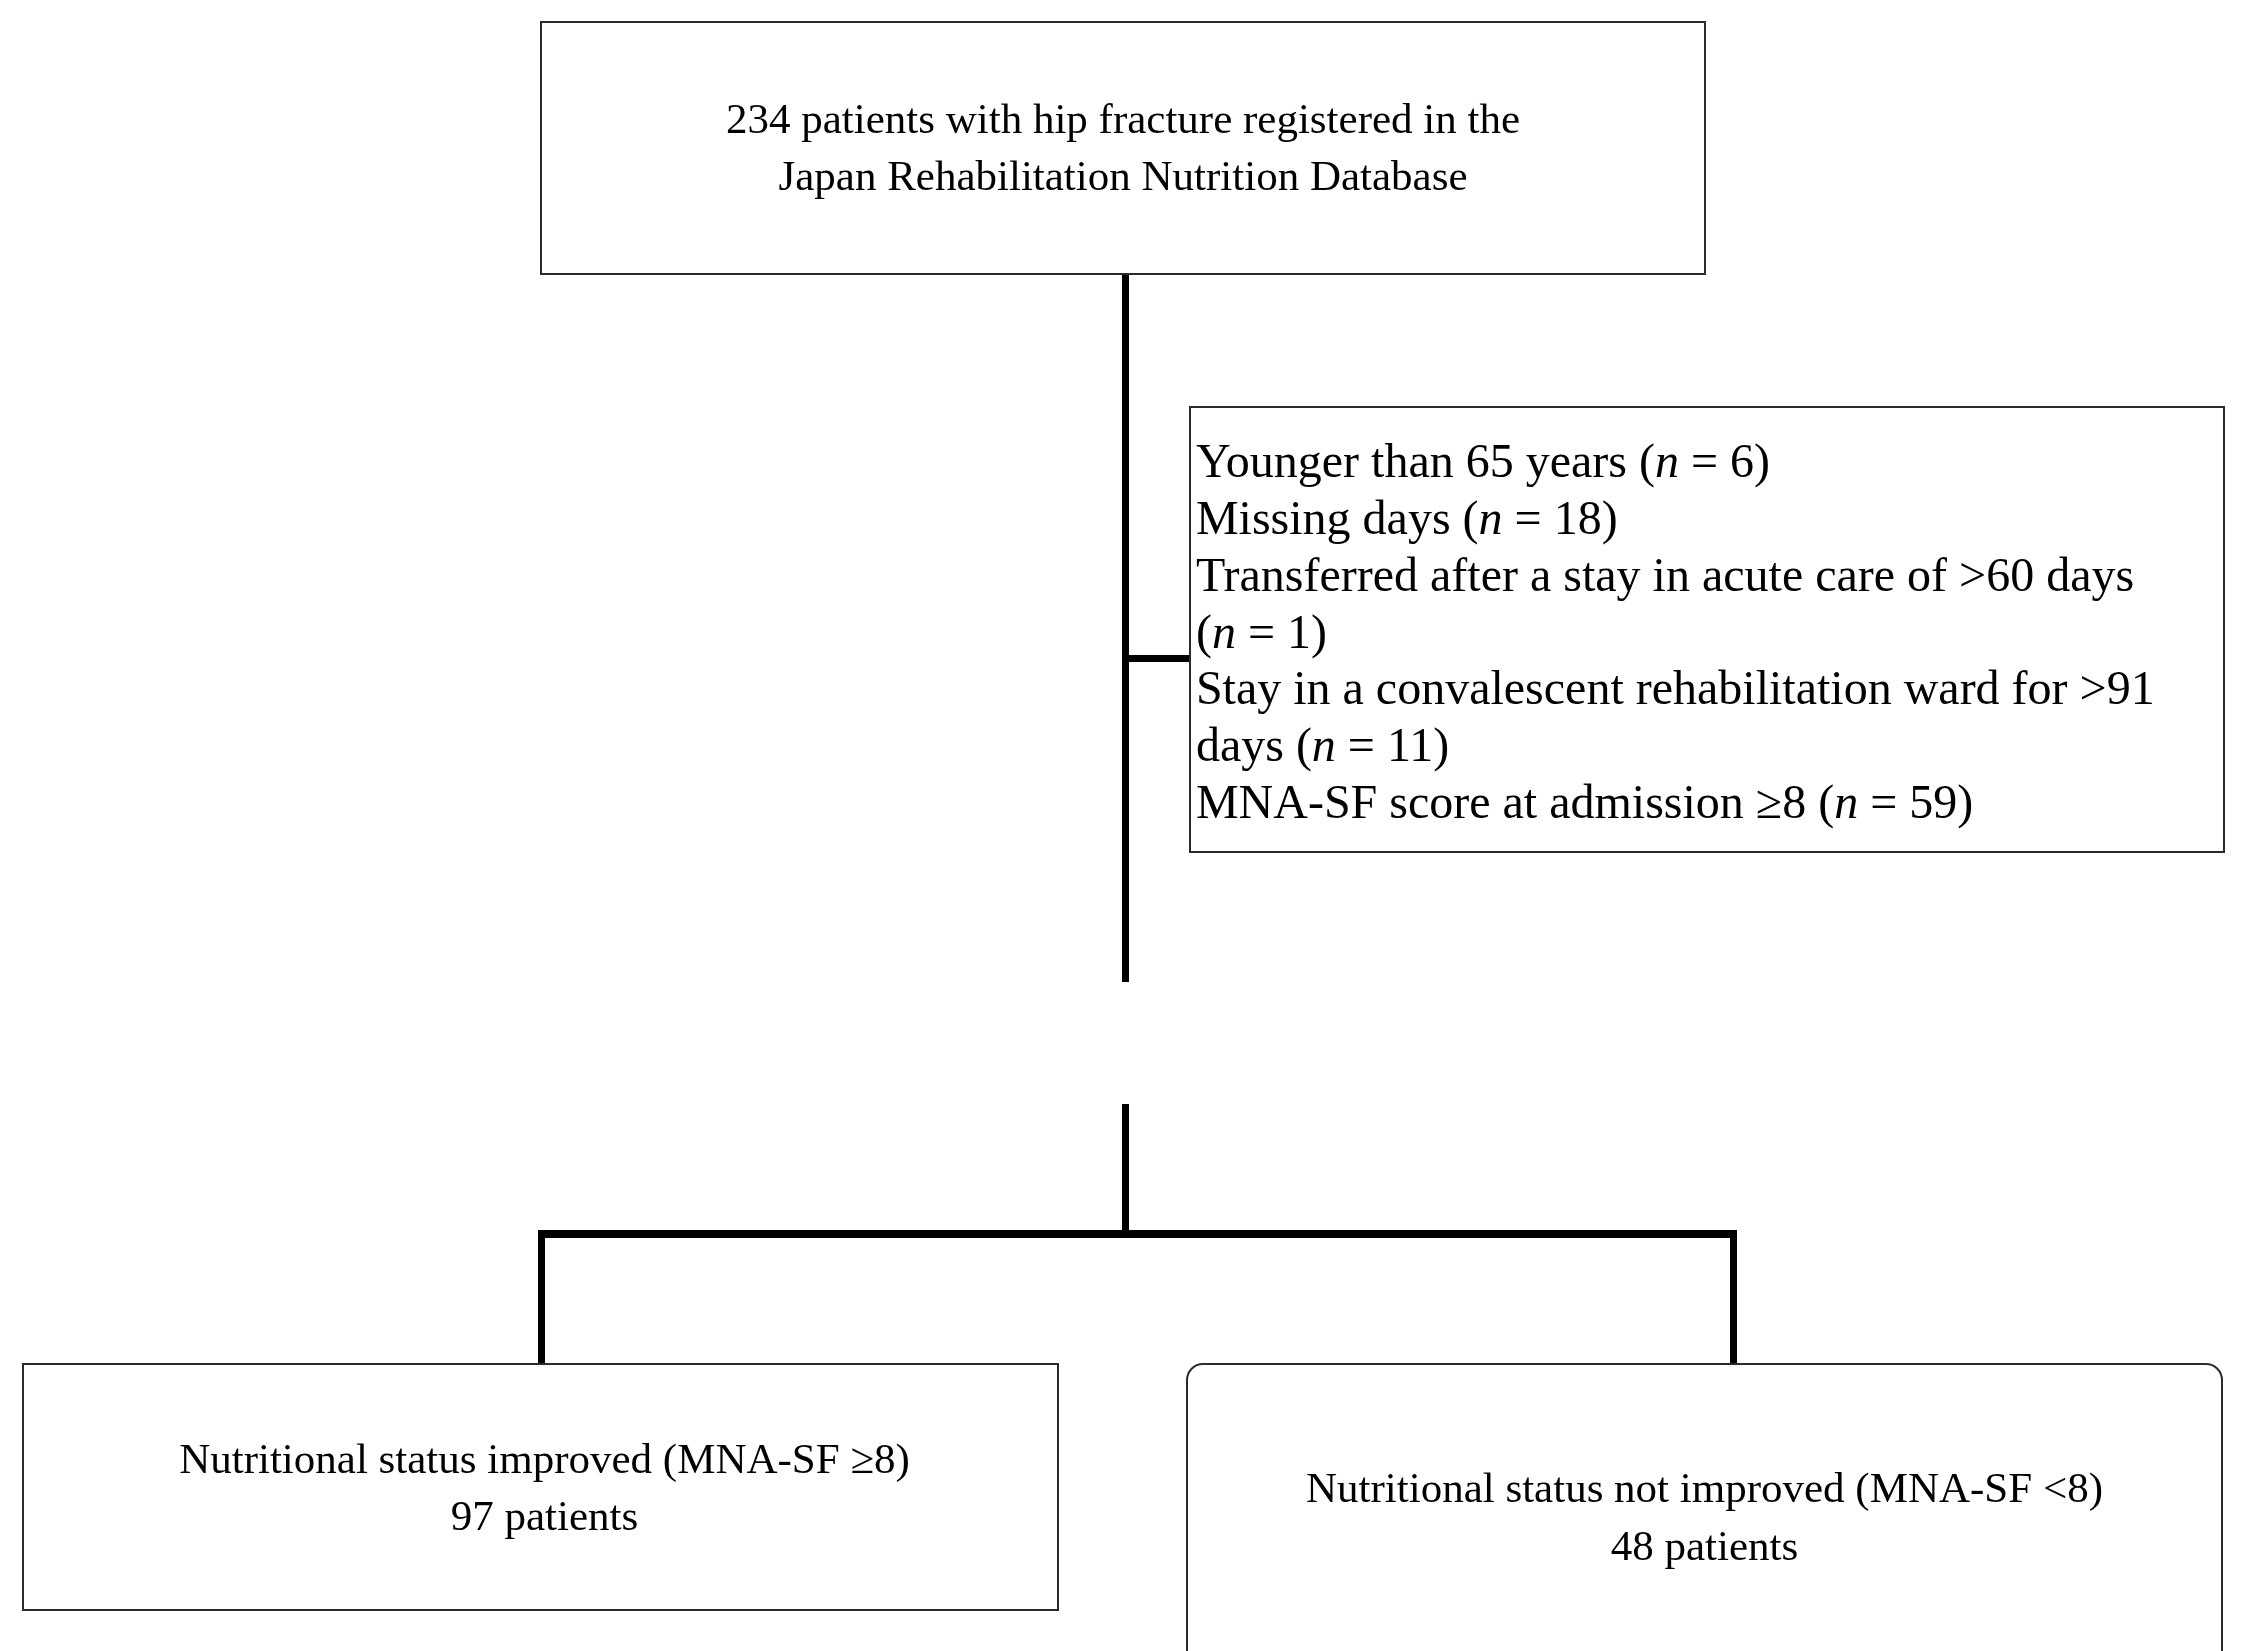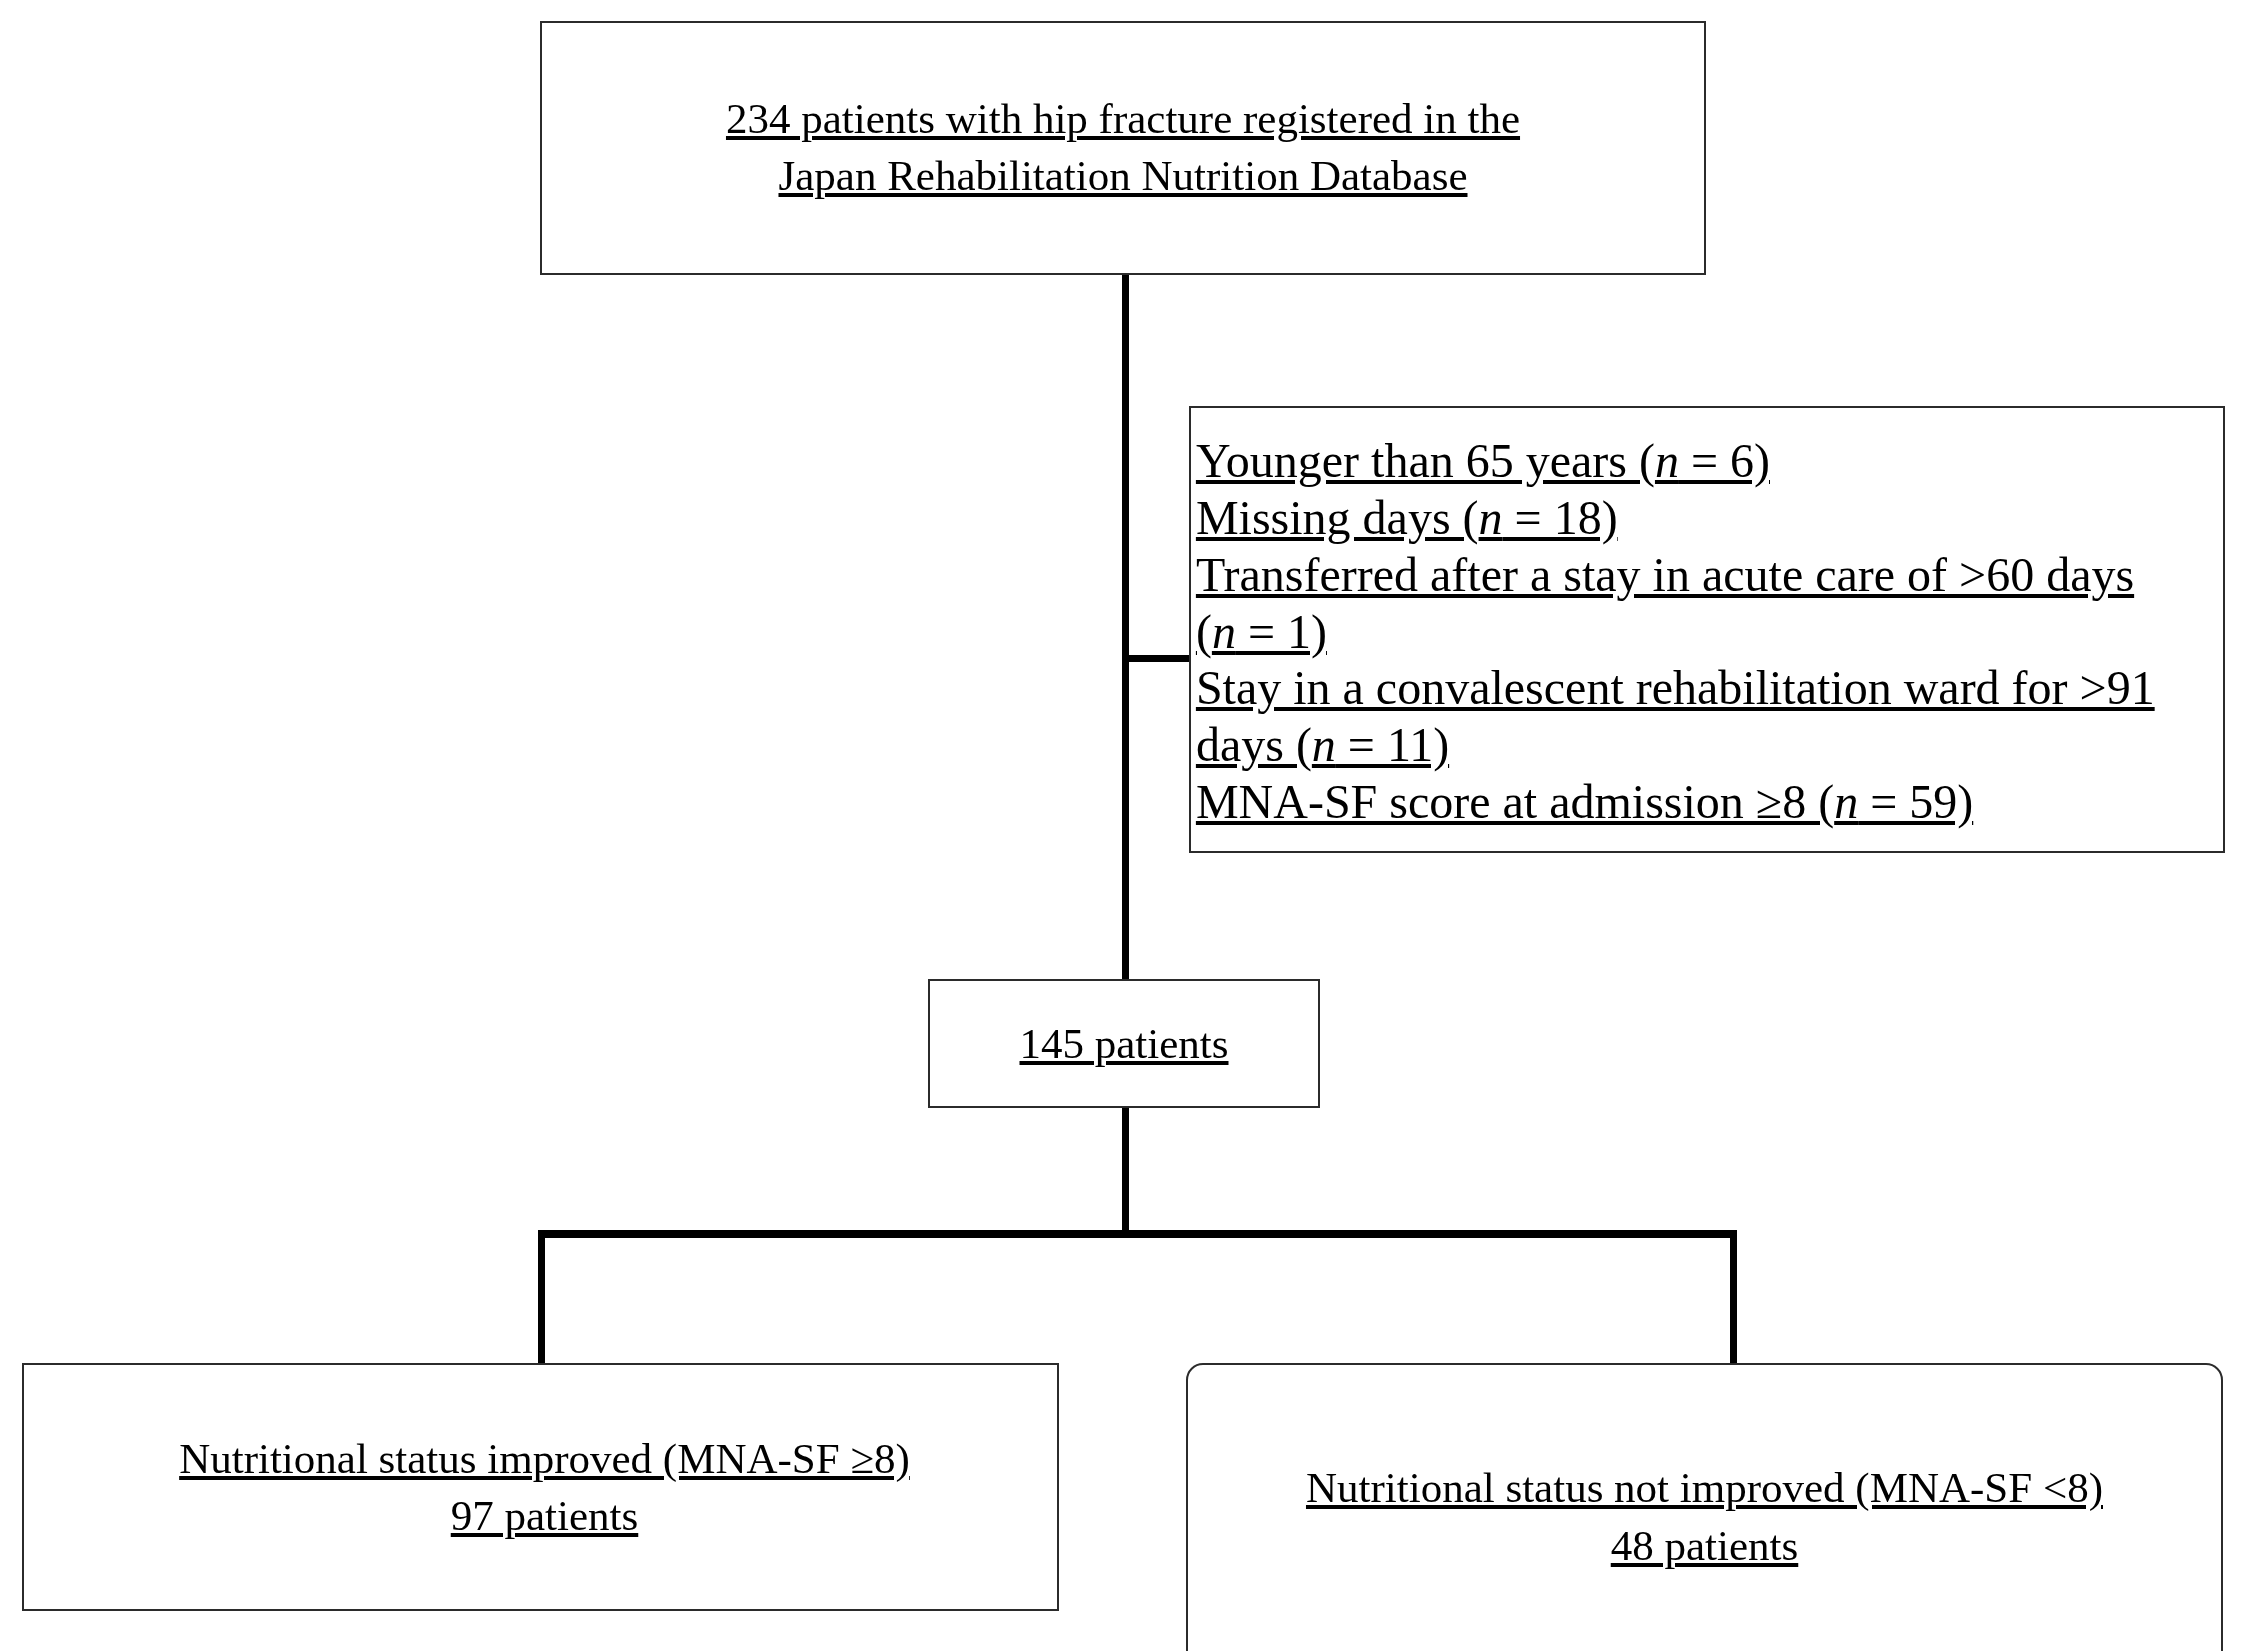--- a/index.html
+++ b/index.html
@@ -22,21 +22,20 @@
   
   .box {
     position: absolute;
     box-sizing: border-box;
     border: 2.5px solid #2b2b2b;
     background: #ffffff;
     display: flex;
     flex-direction: column;
     justify-content: center;
     z-index: 3;
-    text-decoration: underline;
   }
   .box.center-text {
     align-items: center;
     text-align: center;
   }
   .box.left-text {
     align-items: flex-start;
     text-align: left;
   }
   .line-row {
@@ -128,23 +127,20 @@
 
     <span class="line-row"><span>(</span><span class="ital">n</span><span> = 1)</span></span>
 
     <span class="line-row">Stay in a convalescent rehabilitation ward for &gt;91</span>
 
     <span class="line-row"><span>days (</span><span class="ital">n</span><span> = 11)</span></span>
 
     <span class="line-row"><span>MNA-SF score at admission ≥8 (</span><span class="ital">n</span><span> = 59)</span></span>
   </div>
 
-  <div class="box center-text" id="box-included">
-    <span class="line-row">145 patients</span>
-  </div>
 
   <div class="box center-text" id="box-improved">
     <span class="line-row">Nutritional status improved (MNA-SF ≥8)</span>
     <span class="line-row">97 patients</span>
   </div>
 
   <div class="box center-text" id="box-not-improved">
     <span class="line-row">Nutritional status not improved (MNA-SF &lt;8)</span>
     <span class="line-row">48 patients</span>
   </div>

